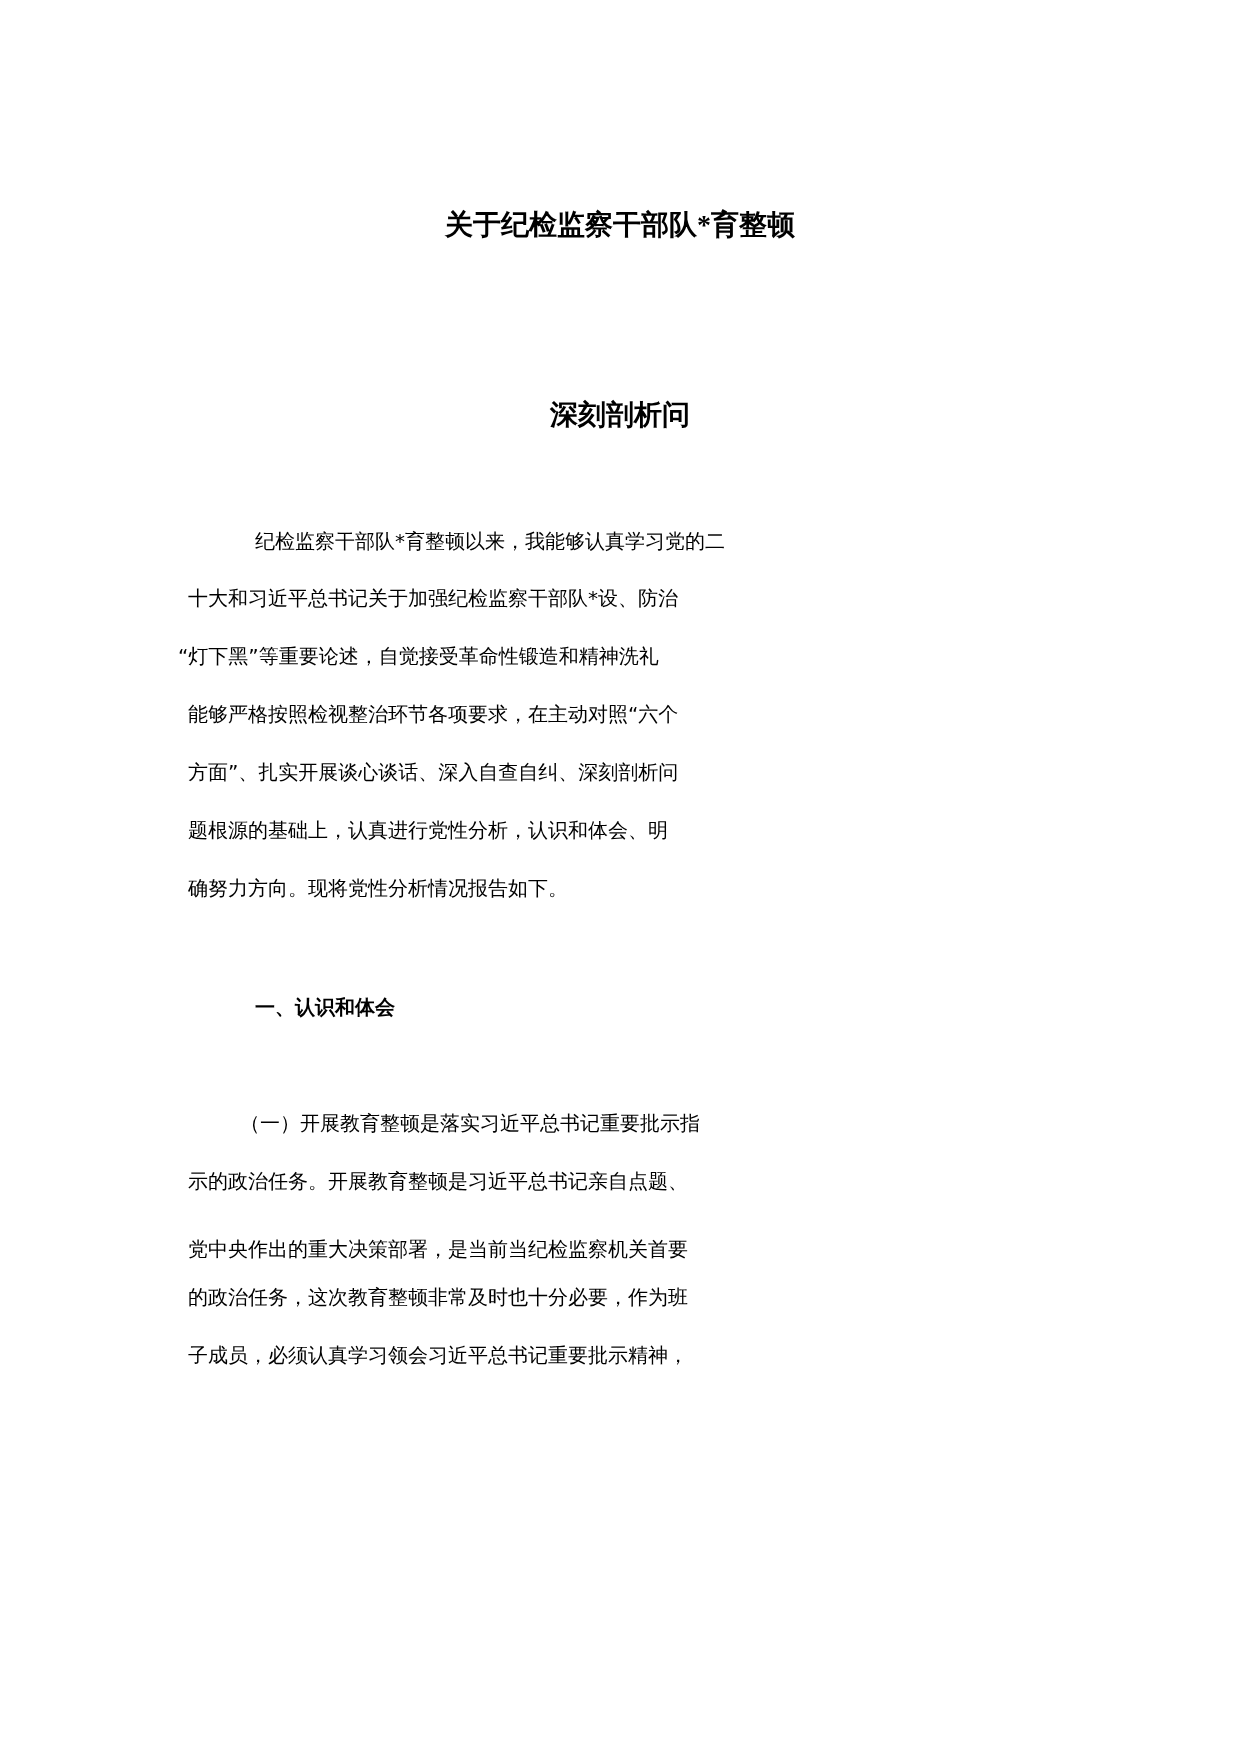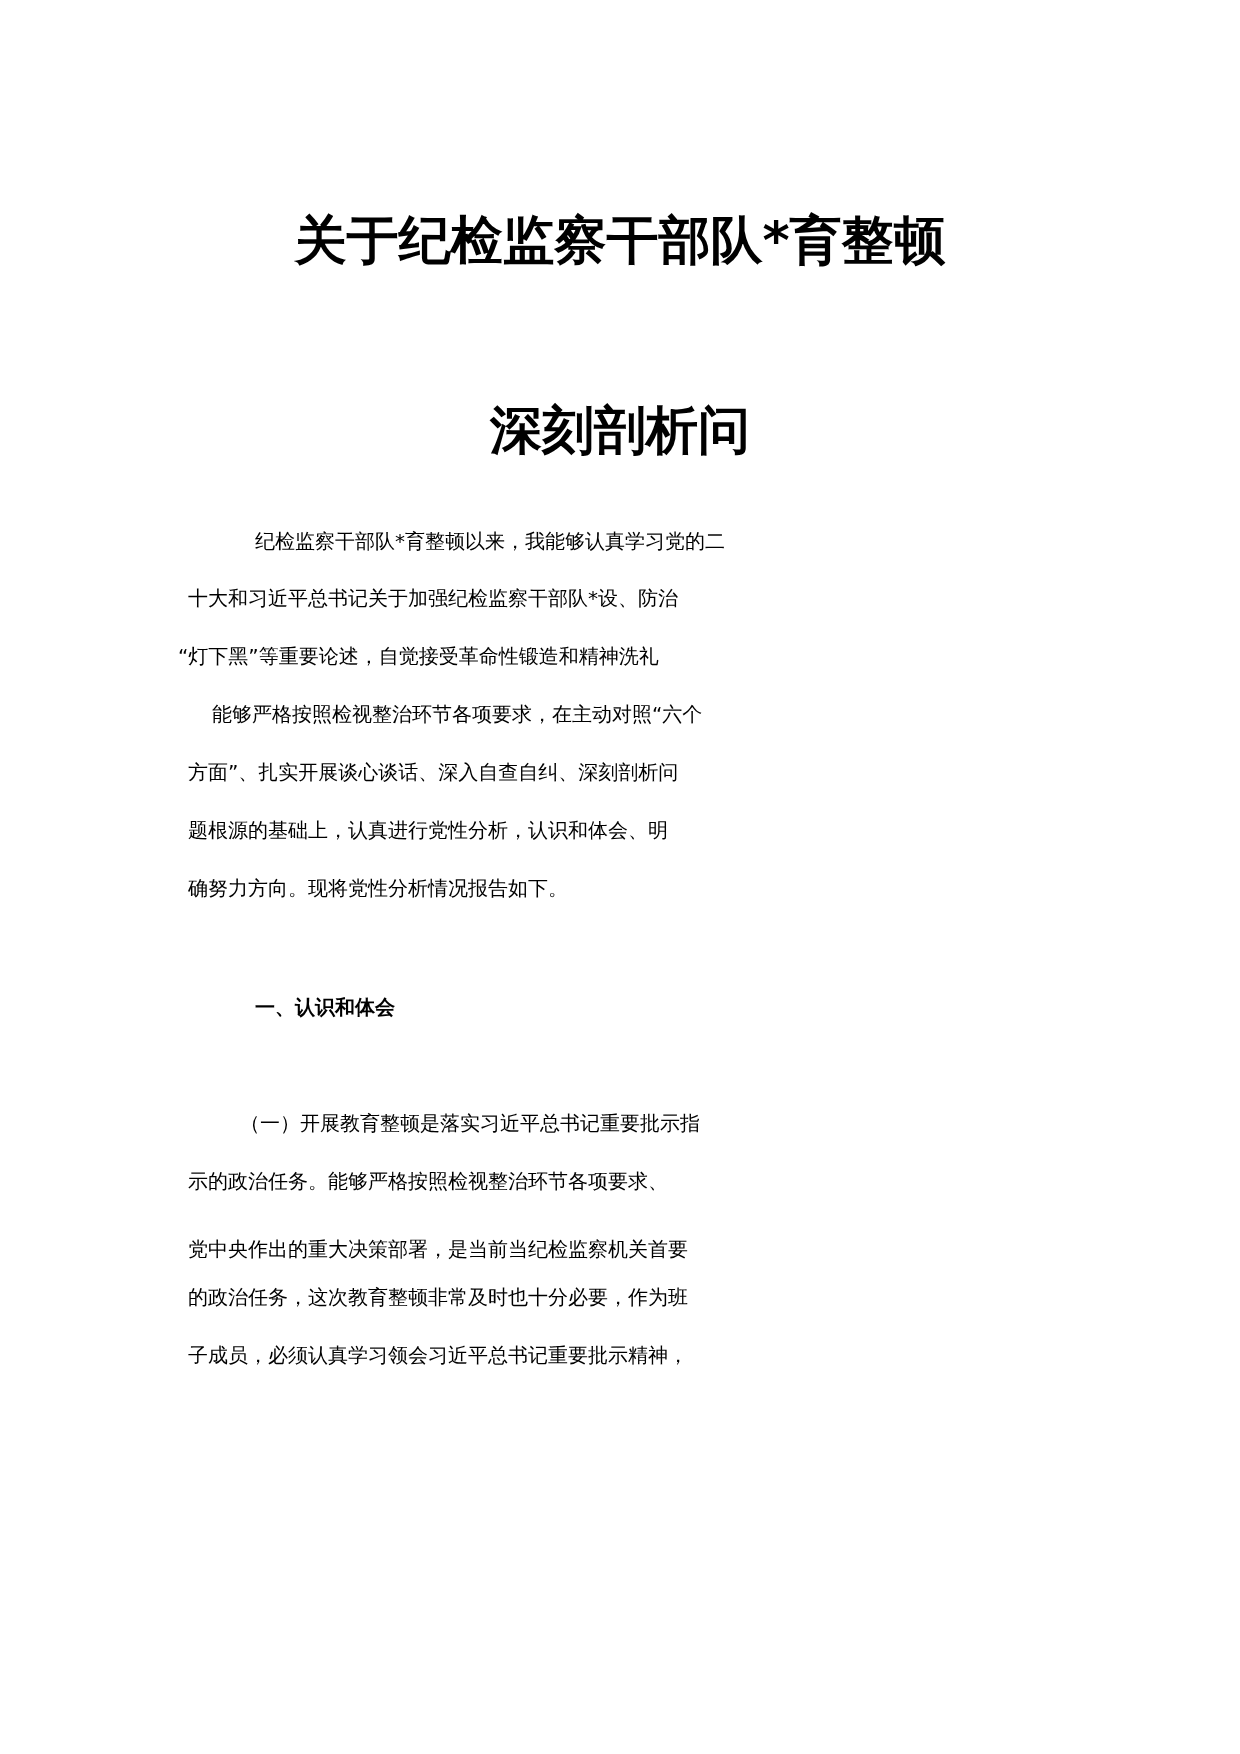--- a/index.html
+++ b/index.html
@@ -21,23 +21,24 @@
       width: 1240px;
       height: 1754px;
       background: #ffffff;
     }
     .title {
       position: absolute;
       left: 0;
       width: 1240px;
       text-align: center;
       font-weight: bold;
-      font-size: 52px;
+      font-size: 28px;
       letter-spacing: 0px;
       white-space: nowrap;
+      font-family: Liberation Serif, serif;
     }
     .title-1 { top: 206px; }
     .title-2 { top: 396px; }
     .line {
       position: absolute;
       left: 188px;
       width: 870px;
       font-size: 20px;
       white-space: nowrap;
       line-height: 40px;
@@ -50,29 +51,29 @@
 
 <div class="page">
 
   <div class="title title-1">关于纪检监察干部队*育整顿</div>
   <div class="title title-2">深刻剖析问</div>
 
   <div>
     <div class="line indent" style="top:521px;">纪检监察干部队*育整顿以来，我能够认真学习党的二</div>
     <div class="line" style="top:578px;">十大和习近平总书记关于加强纪检监察干部队*设、防治</div>
     <div class="line quote-start" style="top:636px;">“灯下黑”等重要论述，自觉接受革命性锻造和精神洗礼</div>
-    <div class="line" style="top:694px;margin-left:24px;">能够严格按照检视整治环节各项要求，在主动对照“六个</div>
+    <div class="line" style="top:694px;">能够严格按照检视整治环节各项要求，在主动对照“六个</div>
     <div class="line" style="top:752px;">方面”、扎实开展谈心谈话、深入自查自纠、深刻剖析问</div>
     <div class="line" style="top:810px;">题根源的基础上，认真进行党性分析，认识和体会、明</div>
     <div class="line" style="top:868px;">确努力方向。现将党性分析情况报告如下。</div>
   </div>
 
   <div class="line indent" style="top:987px;font-weight:bold;">一、认识和体会</div>
 
   <div>
     <div class="line indent" style="top:1103px; left:240px;">（一）开展教育整顿是落实习近平总书记重要批示指</div>
-    <div class="line" style="top:1161px;">示的政治任务。能够严格按照检视整治环节各项要求、</div>
+    <div class="line" style="top:1161px;">示的政治任务。开展教育整顿是习近平总书记亲自点题、</div>
     <div class="line" style="top:1229px;">党中央作出的重大决策部署，是当前当纪检监察机关首要</div>
     <div class="line" style="top:1277px;">的政治任务，这次教育整顿非常及时也十分必要，作为班</div>
     <div class="line" style="top:1335px;">子成员，必须认真学习领会习近平总书记重要批示精神，</div>
   </div>
 
 </div>
 
 </body></html>

